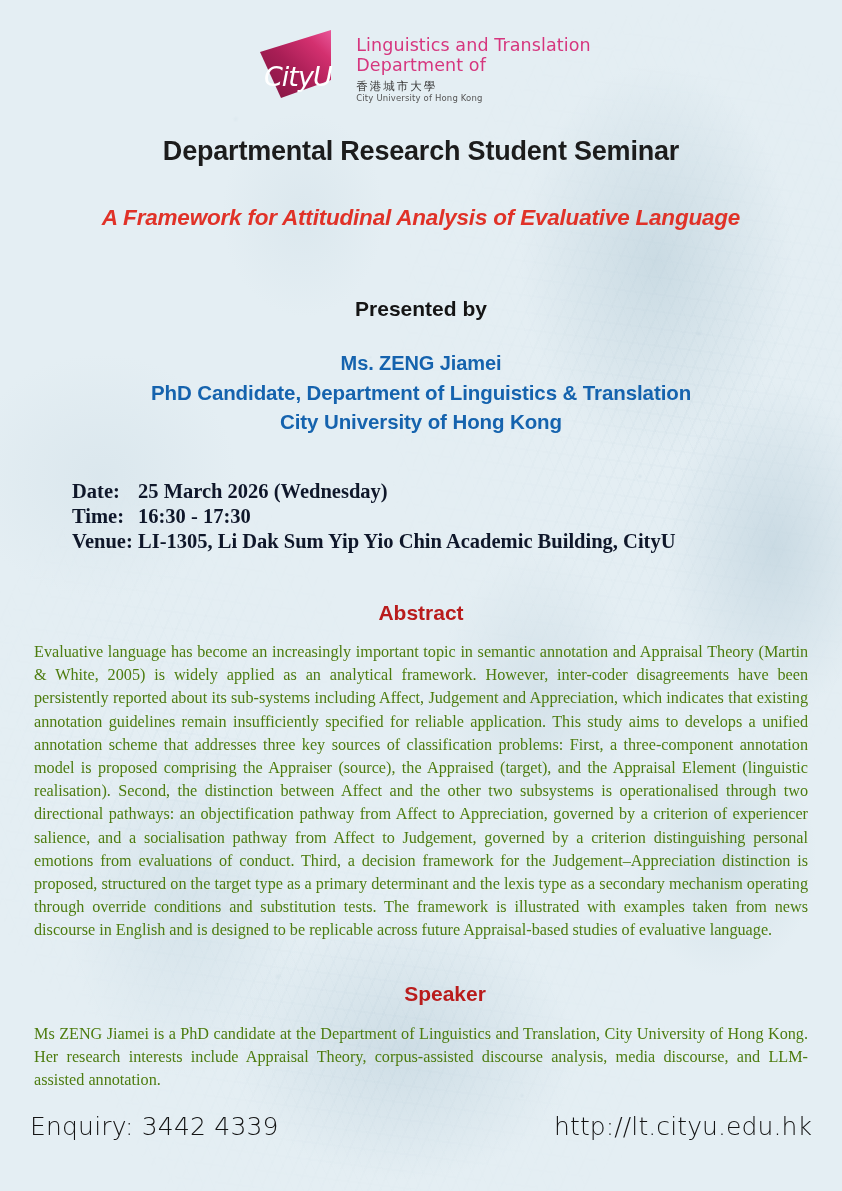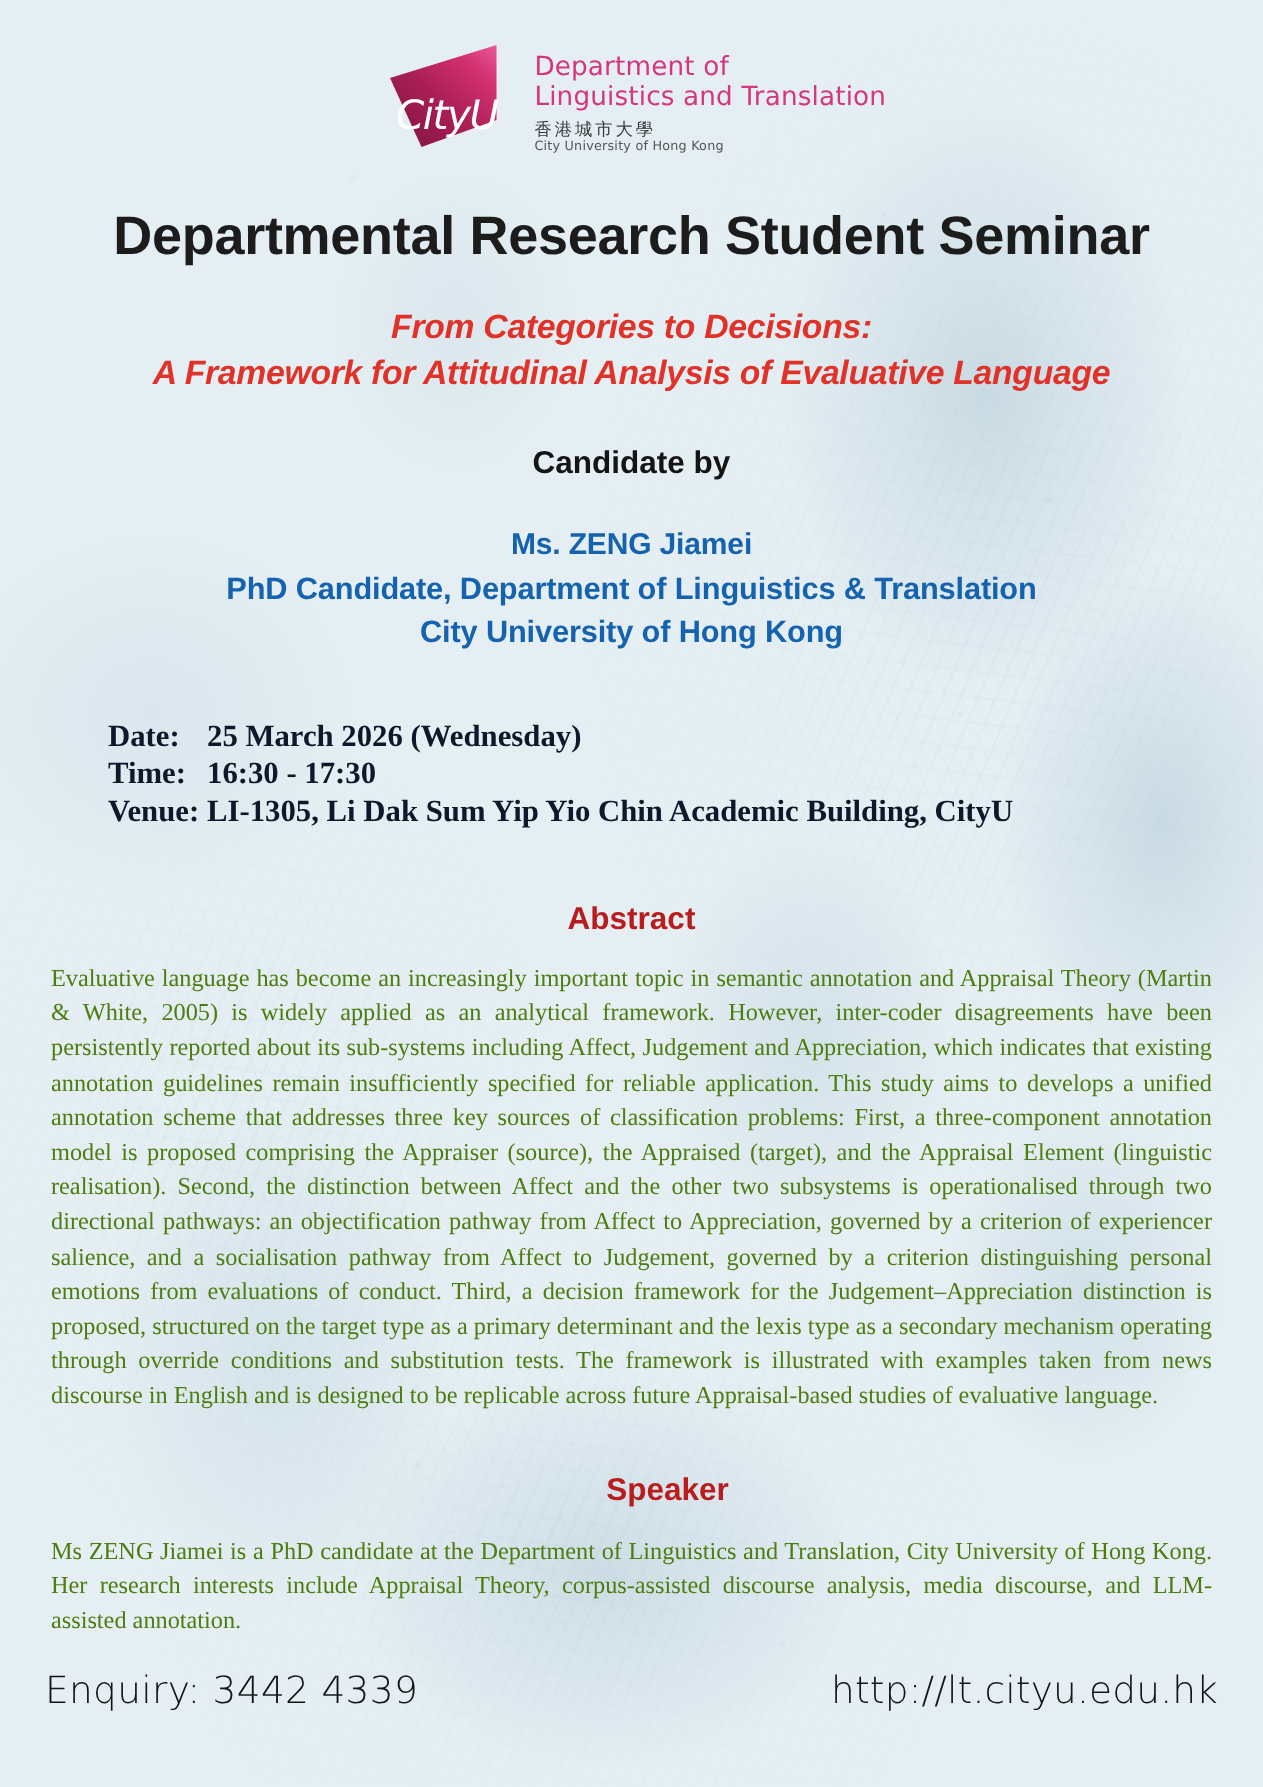--- a/index.html
+++ b/index.html
@@ -116,21 +116,21 @@
     line-height: 10px;
     letter-spacing: .15px;
     font-family: "DejaVu Sans", sans-serif;
   }
 
   
   .seminar-title {
     position: absolute;
     top: 136px; left: 0; right: 0;
     text-align: center;
-    font-size: 36px;
+    font-size: 27px;
     font-weight: bold;
     color: #1c1c1c;
     letter-spacing: -.2px;
   }
   .subtitle {
     position: absolute;
     top: 202px; left: 0; right: 0;
     text-align: center;
     color: #e03228;
     font-weight: bold;
@@ -248,36 +248,35 @@
                 <stop offset="45%" stop-color="#a81e55"></stop>
                 <stop offset="78%" stop-color="#d3306f"></stop>
                 <stop offset="100%" stop-color="#e9589a"></stop>
               </linearGradient>
             </defs>
             <polygon points="9,22 80,0 80,50 30,68" fill="url(#cityuGrad)"></polygon>
             <text x="13" y="56" font-family="DejaVu Sans, sans-serif" font-size="27" fill="#ffffff" font-style="italic" letter-spacing="-1">CityU</text>
           </svg>
         </div>
         <div class="logo-text">
+          <div class="logo-dept">Linguistics and Translation</div>
           <div class="logo-dept">Department of</div>
-          <div class="logo-dept">Linguistics and Translation</div>
           <div class="logo-cn">香港城市大學</div>
           <div class="logo-en">City University of Hong Kong</div>
         </div>
       </div>
     </div>
 
     <div class="seminar-title">Departmental Research Student Seminar</div>
 
     <div class="subtitle">
-      <div>From Categories to Decisions:</div>
       <div>A Framework for Attitudinal Analysis of Evaluative Language</div>
     </div>
 
-    <div class="presented-by">Candidate by</div>
+    <div class="presented-by">Presented by</div>
 
     <div class="speaker-block">
       <div class="ln1">Ms. ZENG Jiamei</div>
       <div>PhD Candidate, Department of Linguistics &amp; Translation</div>
       <div>City University of Hong Kong</div>
     </div>
 
     <div class="details">
       <span class="row">
         <span class="lbl">Date:</span><span>25 March 2026 (Wednesday)</span>

